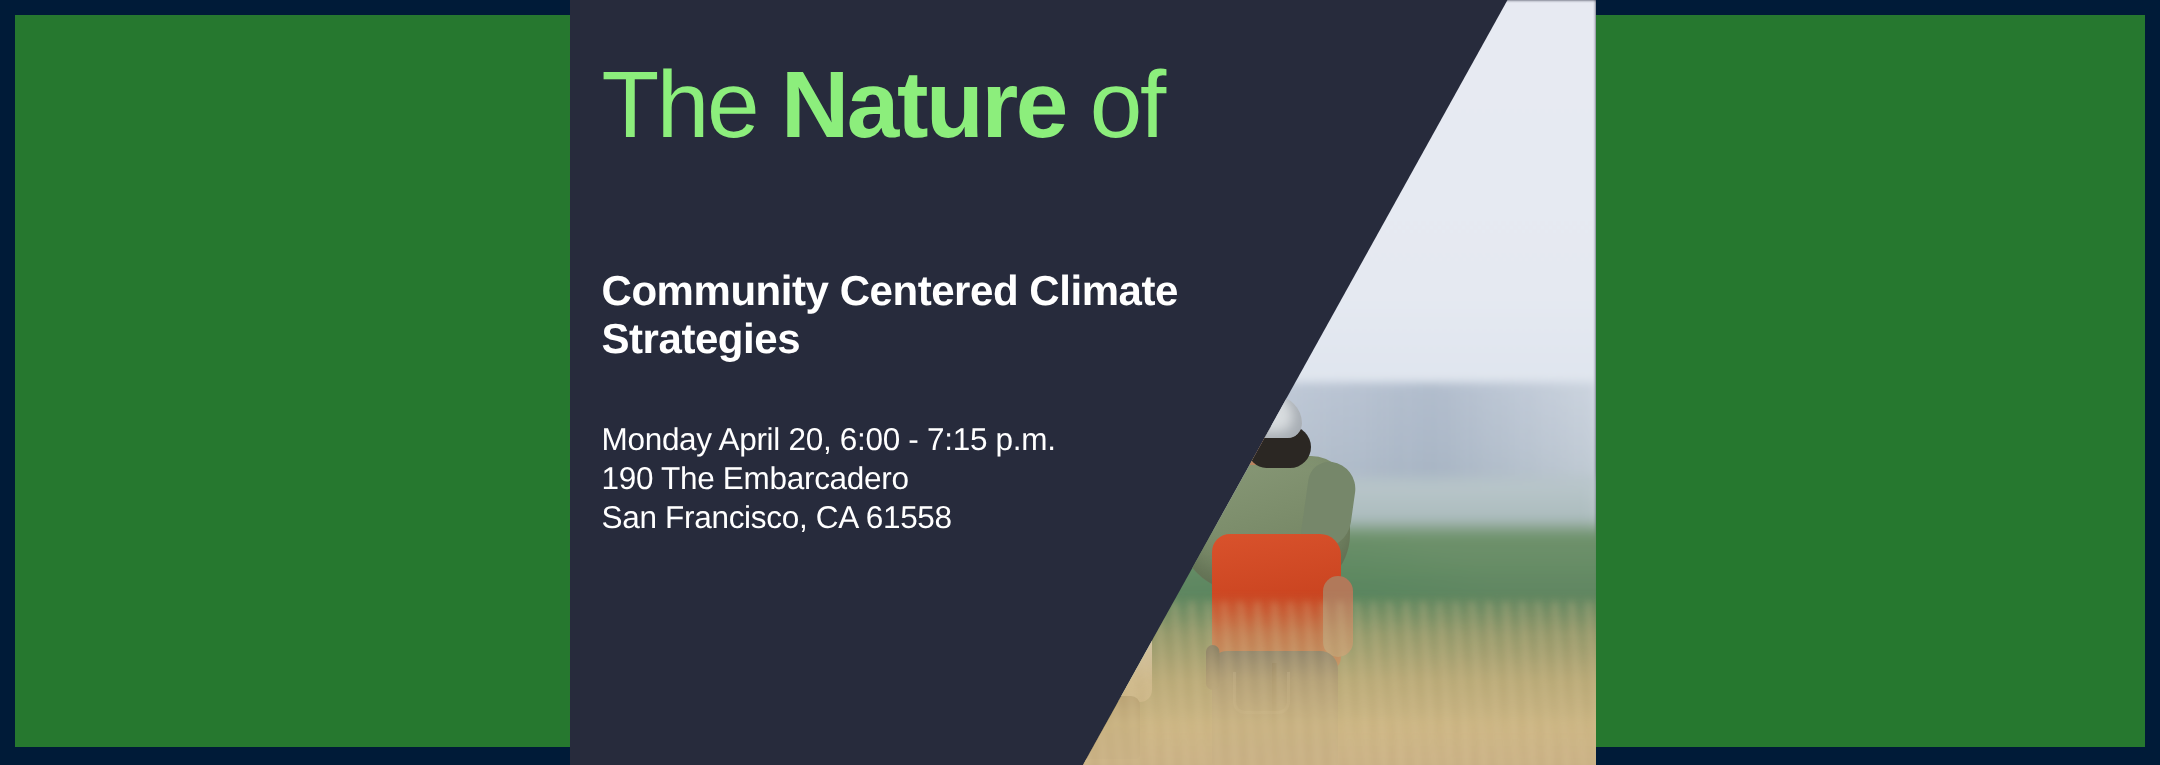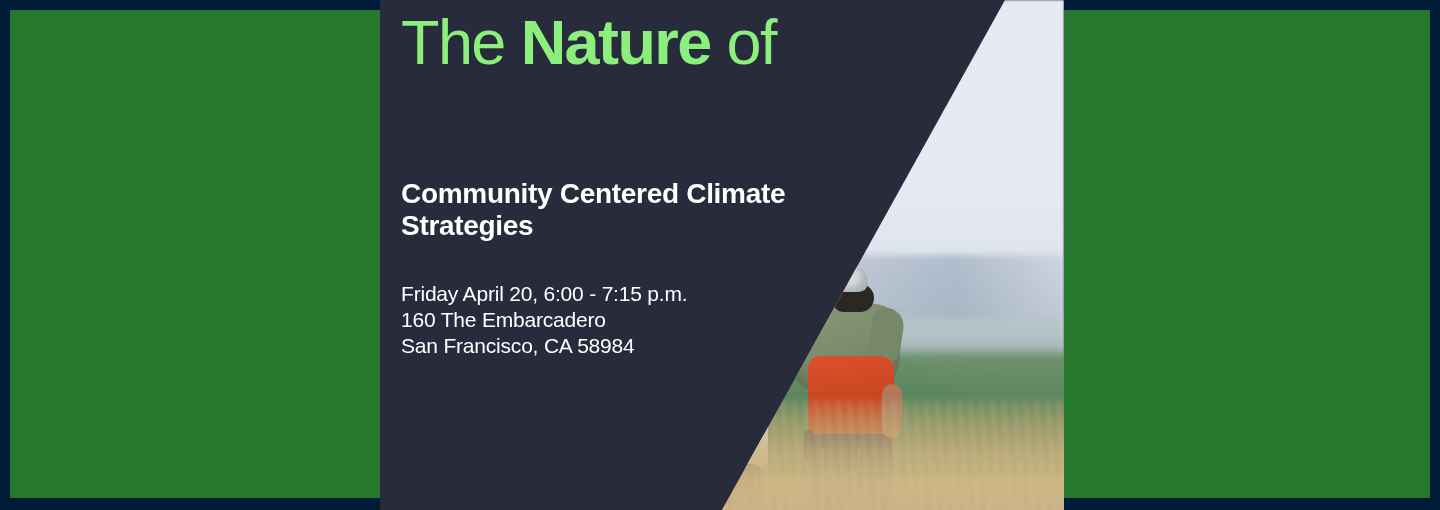--- a/index.html
+++ b/index.html
@@ -359,21 +359,21 @@
     position: absolute;
     left: 0;
     top: 0;
     width: 684px;
     height: 510px;
   }
 
   .headline {
     position: absolute;
     left: 21px;
-    top: 12px;
+    top: 40px;
     width: 470px;
     color: #8CEE7C;
     font-size: 63px;
     line-height: 0.96;
     letter-spacing: -1.6px;
     font-weight: 400;
   }
   .headline .b { font-weight: 700; }
 
   .subtitle {
@@ -444,21 +444,21 @@
 
     <div class="text-layer">
 
       <div class="headline">
         <span>The </span><span class="b">Nature</span><span> of</span><br>
       </div>
 
       <div class="subtitle">Community Centered Climate Strategies</div>
 
       <div class="details">
-        <div>Friday April 20, 6:00 - 7:15 p.m.</div>
-        <div>160 The Embarcadero</div>
-        <div>San Francisco, CA 58984</div>
+        <div>Monday April 20, 6:00 - 7:15 p.m.</div>
+        <div>190 The Embarcadero</div>
+        <div>San Francisco, CA 61558</div>
       </div>
 
     </div>
 
   </div>
 </div>
 
 </body></html>

